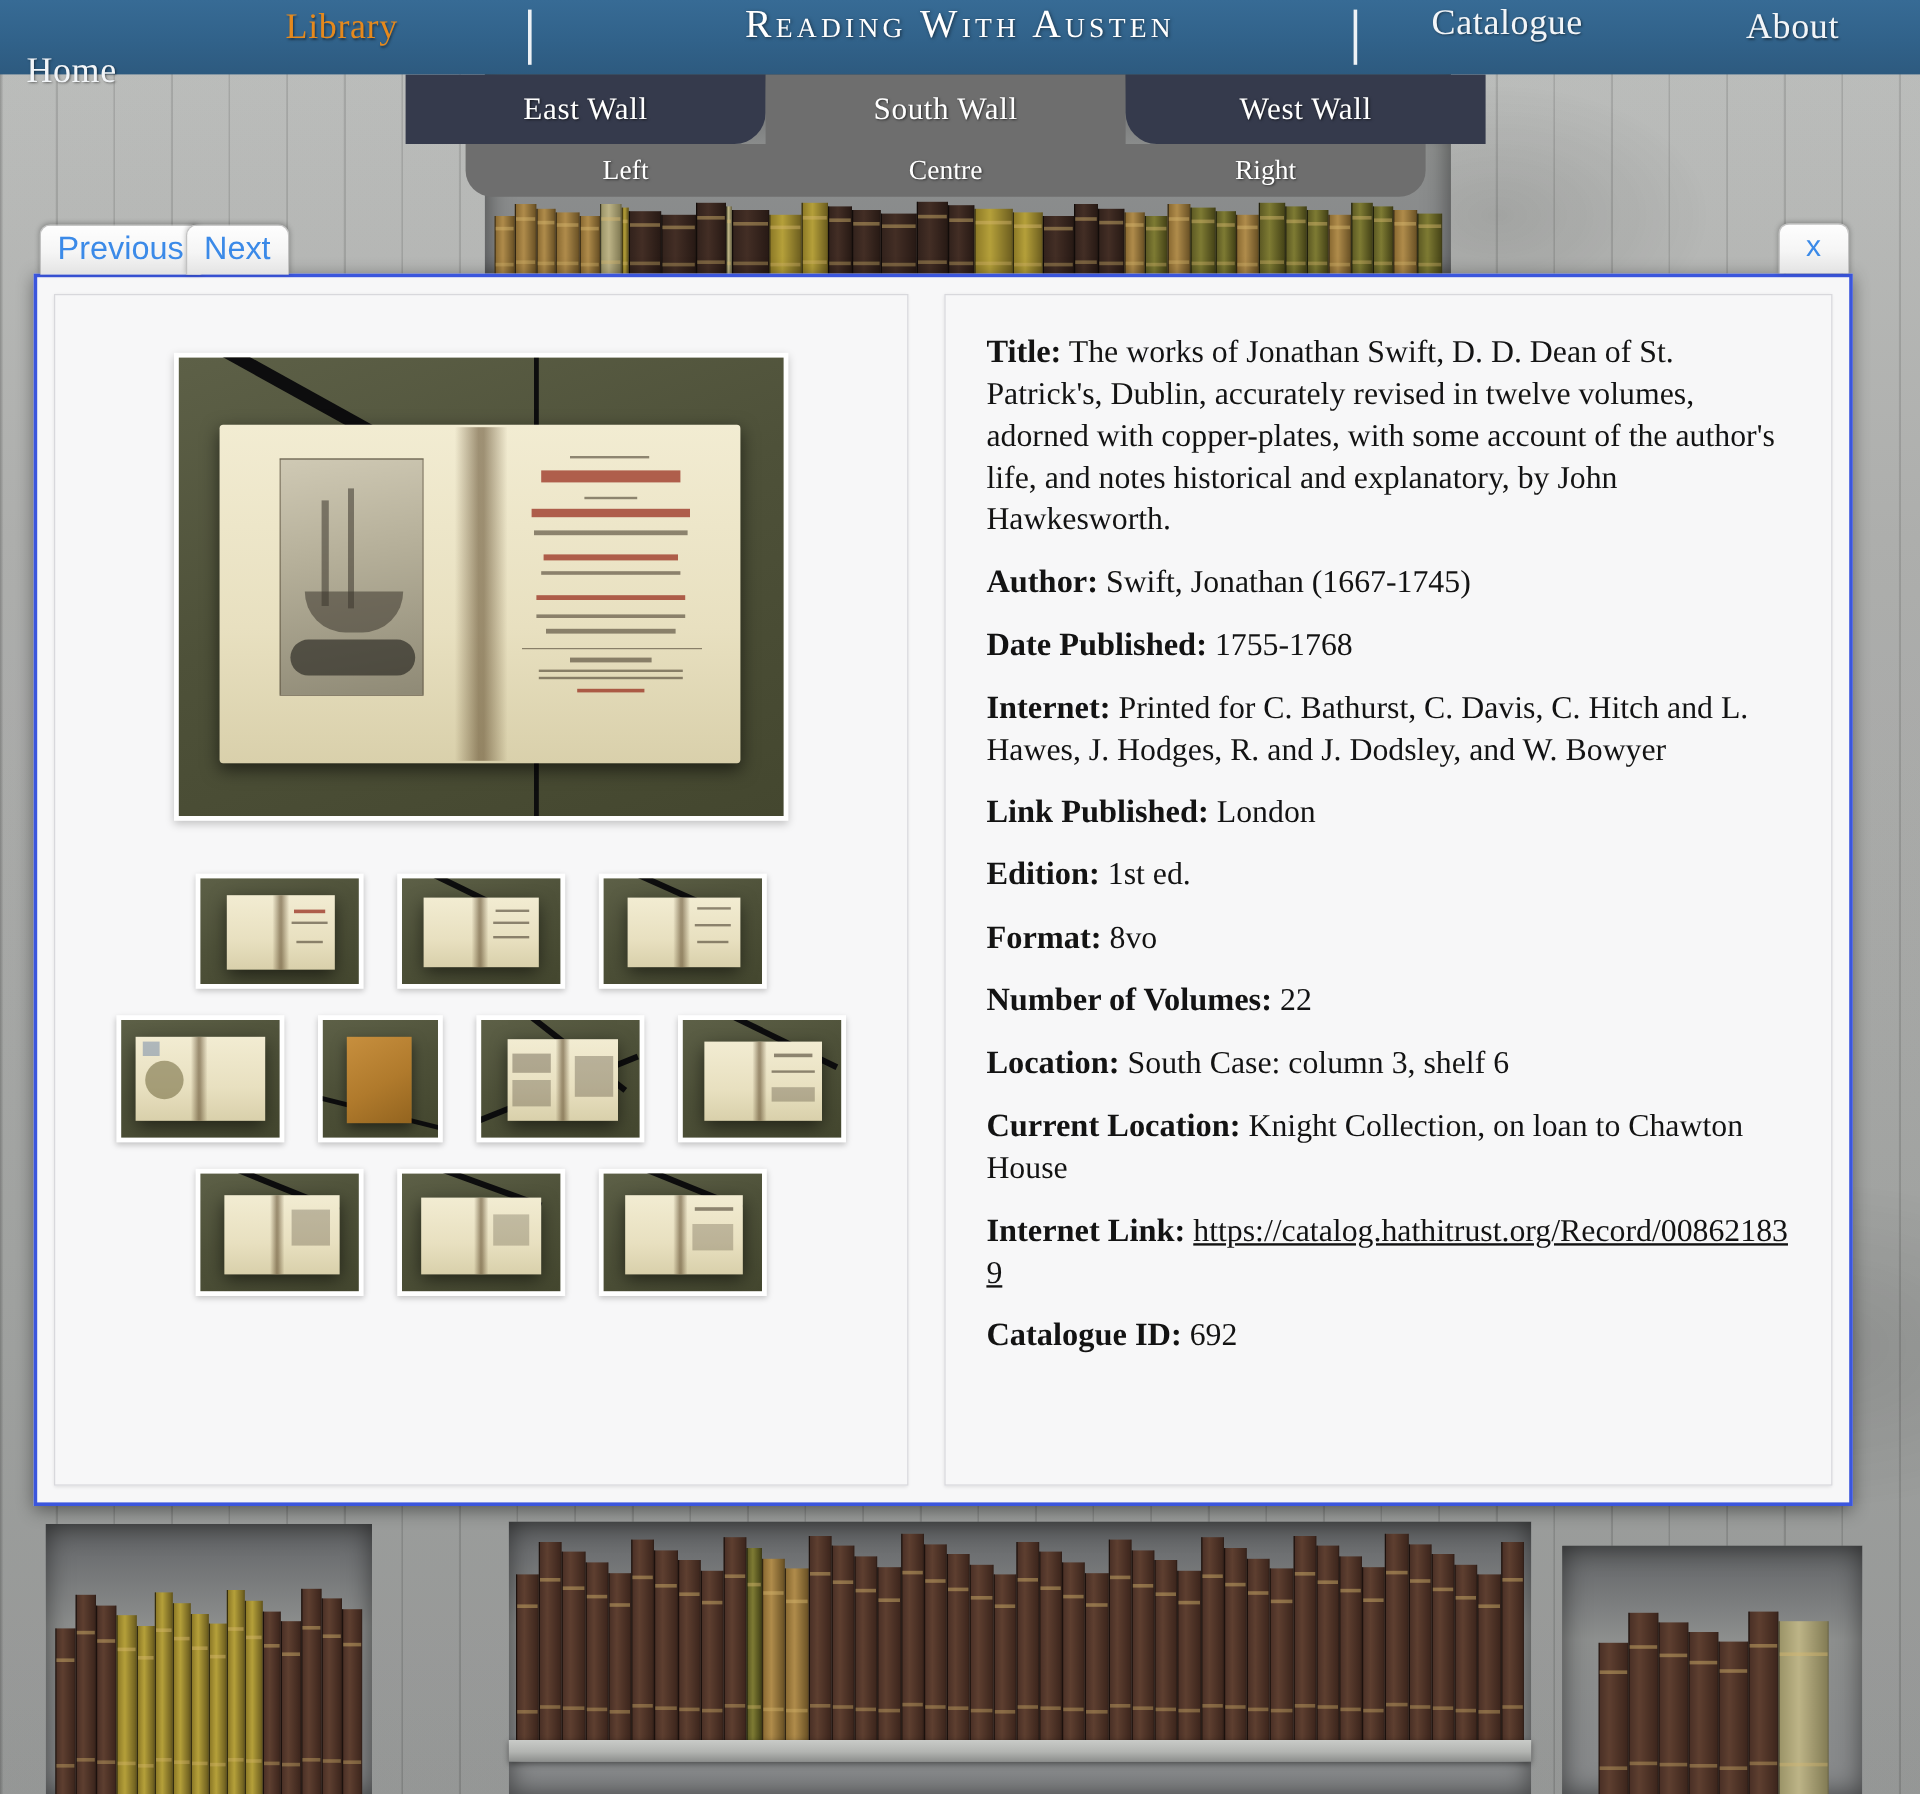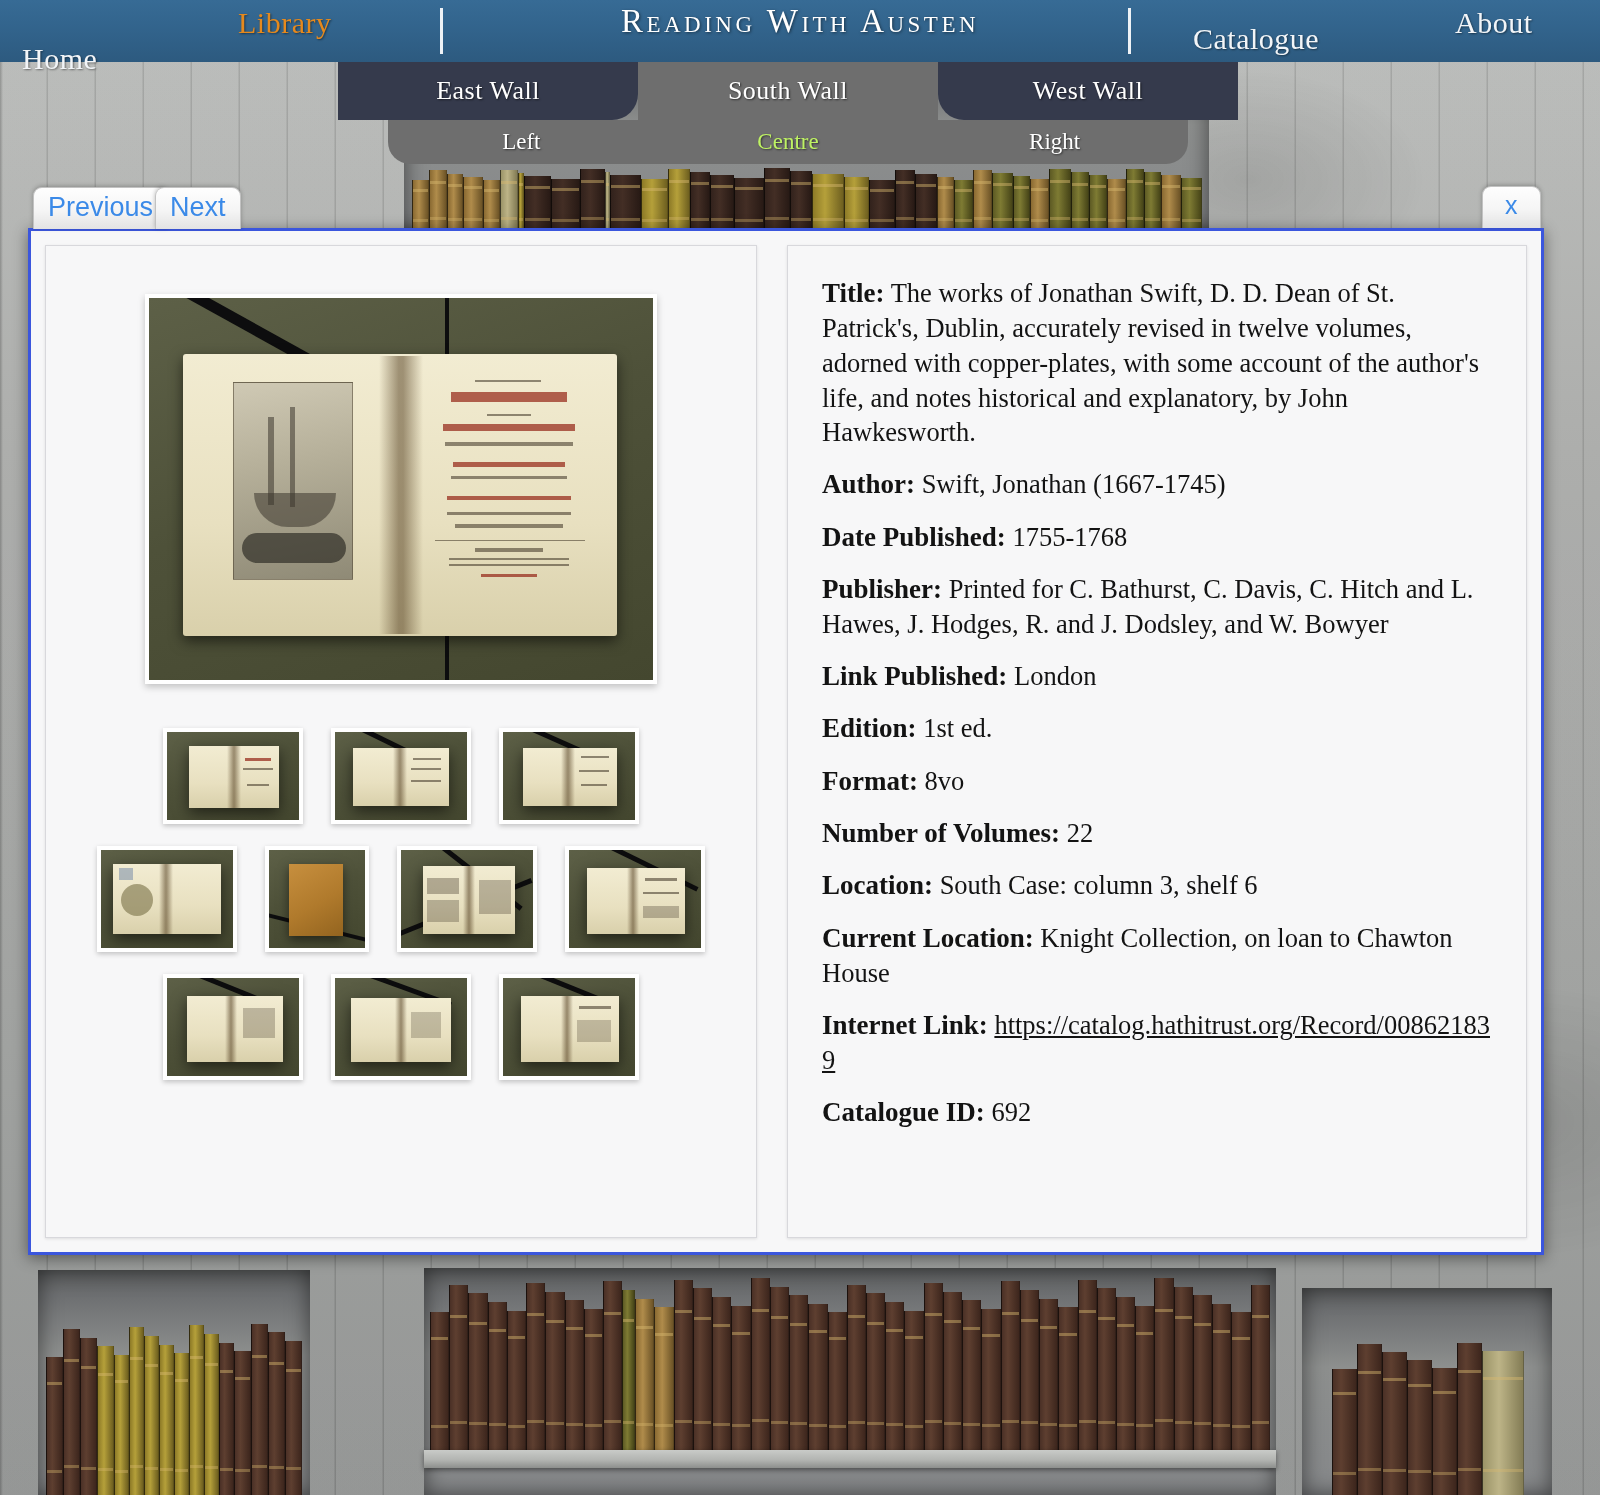--- a/index.html
+++ b/index.html
@@ -112,21 +112,21 @@
     font-family: "Liberation Serif", serif;
     font-size: 30px;
     letter-spacing: .5px;
     text-shadow: 1px 1px 2px rgba(0,0,0,0.45);
     cursor: pointer;
     white-space: nowrap;
   }
   .nav-link.active { color: #e5891d; }
   #nav-home      { position:absolute; left: 22px;  top: 6px; margin-top: 36px; }
   #nav-library   { position:absolute; left: 238px; top: 6px; }
-  #nav-catalogue { position:absolute; left: 1193px;top: 22px; }
+  #nav-catalogue { position:absolute; left: 1193px;top: 2px; }
   #nav-about     { position:absolute; left: 1455px;top: 6px; }
 
   .nav-divider {
     position: absolute;
     top: 8px;
     width: 3px; height: 46px;
     background: #eef2f6;
     z-index: 41;
   }
   #nav-div-left  { left: 440px; }
@@ -183,21 +183,21 @@
     flex: 1;
     display: flex;
     align-items: center;
     justify-content: center;
     color: #ffffff;
     font-family: "Liberation Serif", serif;
     font-size: 23px;
     text-shadow: 1px 1px 2px rgba(0,0,0,0.55);
     cursor: pointer;
   }
-  .section-tab.active { color: #bef264; text-align: center; }
+  .section-tab.active { color: #ffffff; text-align: center; }
 
   
   #detail-modal {
     position: absolute;
     left: 28px; top: 228px;
     width: 1516px; height: 1027px;
     background: #f7f7f8;
     border: 3px solid #3b56dd;
     z-index: 50;
     box-shadow: 0 3px 14px rgba(0,0,0,0.45);
@@ -639,21 +639,21 @@
         <span class="meta-label">Author:</span>
         <span class="meta-value">Swift, Jonathan (1667-1745)</span>
       </div>
 
       <div class="meta-row">
         <span class="meta-label">Date Published:</span>
         <span class="meta-value">1755-1768</span>
       </div>
 
       <div class="meta-row">
-        <span class="meta-label">Publisher:</span>
+        <span class="meta-label">Internet:</span>
         <span class="meta-value">Printed for C. Bathurst, C. Davis, C. Hitch and L. Hawes, J. Hodges, R. and J. Dodsley, and W. Bowyer</span>
       </div>
 
       <div class="meta-row">
         <span class="meta-label">Link Published:</span>
         <span class="meta-value">London</span>
       </div>
 
       <div class="meta-row">
         <span class="meta-label">Edition:</span>

